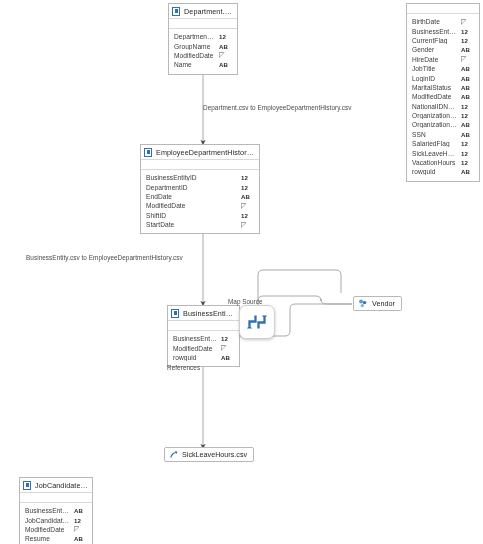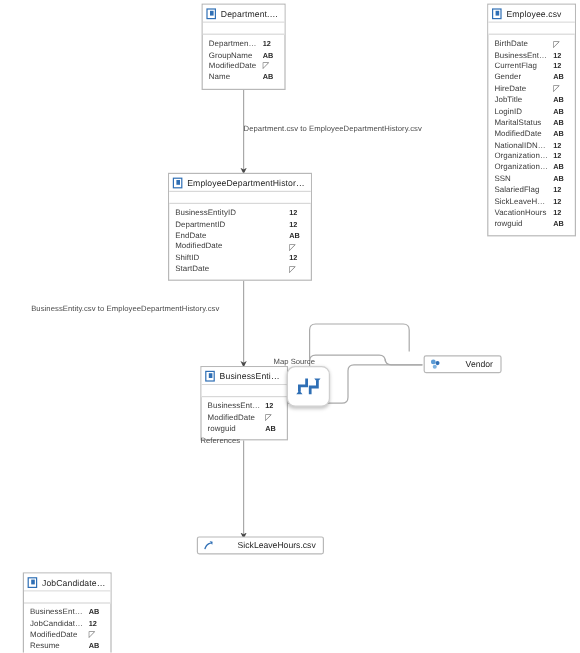--- a/index.html
+++ b/index.html
@@ -110,21 +110,21 @@
     width: 3.5px;
     height: 3.5px;
     background: #2f6fb5;
   }
 
   
   .pill-node {
     position: absolute;
     display: flex;
     align-items: center;
-    gap: 20px;
+    gap: 4px;
     background: #ffffff;
     border: 1px solid #b8b8b8;
     border-radius: 2px;
     padding: 2px 6px 2px 4px;
     box-sizing: border-box;
     height: 15px;
   }
   .pill-label {
     font-size: 7.2px;
     color: #1f1f1f;
@@ -234,24 +234,20 @@
         <span class="field-type date">◸</span>
       </div>
       <div class="field-row">
         <span class="field-name">Name</span>
         <span class="field-type">AB</span>
       </div>
     </div>
   </div>
 
   <div class="node" style="left:406px; top:3px; width:74px;">
-    <div class="node-header">
-      <span class="file-icon"></span>
-      <span class="node-title">Employee.csv</span>
-    </div>
     <div class="node-subbar"></div>
     <div class="node-fields">
       <div class="field-row">
         <span class="field-name">BirthDate</span>
         <span class="field-type date">◸</span>
       </div>
       <div class="field-row">
         <span class="field-name">BusinessEntityID</span>
         <span class="field-type">12</span>
       </div>

